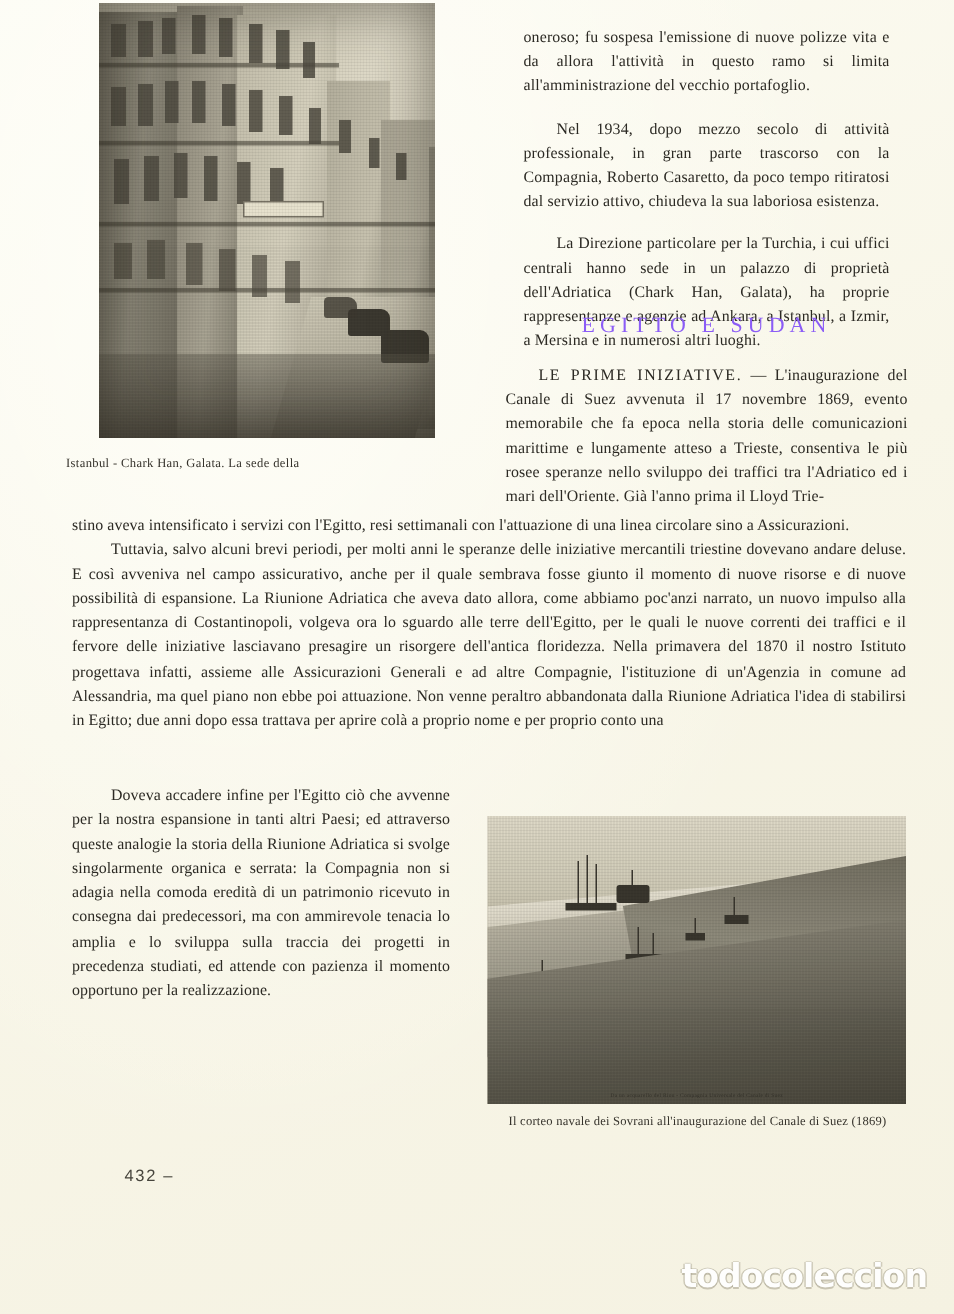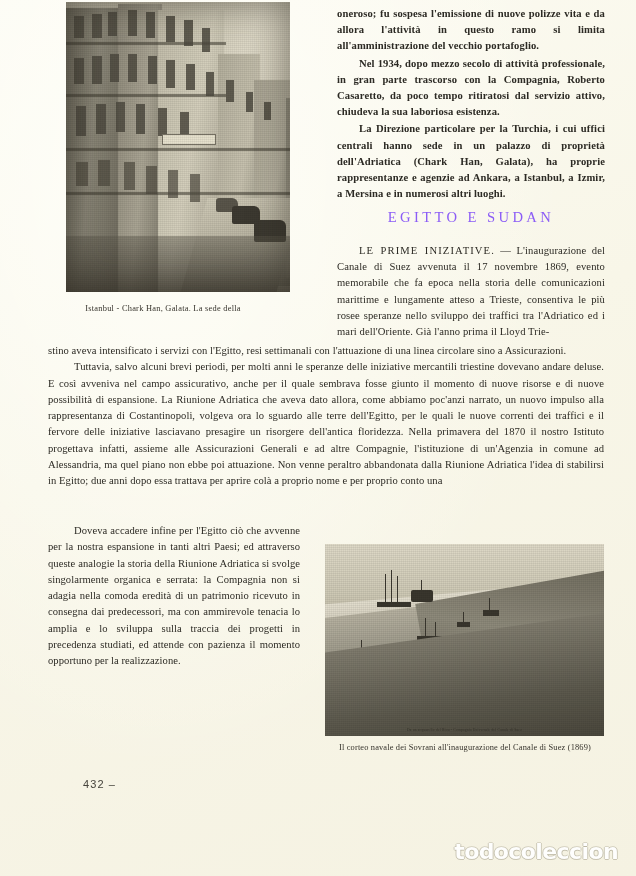--- a/index.html
+++ b/index.html
@@ -104,44 +104,43 @@
   .ph-signboard {
     position: absolute;
     left: 96px; top: 132px;
     width: 52px; height: 9px;
     background: #e6e1cd;
     border: 1px solid rgba(70,66,54,.7);
   }
 
   .caption-istanbul {
     position: absolute;
-    left: 28px;
+    left: 44px;
     top: 303px;
     width: 270px;
-    text-align: center;
     font-size: 8.4px;
     line-height: 11.5px;
     letter-spacing: .25px;
     color: #35322b;
   }
 
   
   .col-right-top {
     position: absolute;
     left: 337px;
     top: 6px;
     width: 268px;
     font-size: 10.6px;
     line-height: 16.2px;
     text-align: justify;
     text-justify: inter-word;
     letter-spacing: .1px;
     color: #2c2a24;
   }
-  .col-right-top p { margin: 0; font-weight: bold; }
+  .col-right-top p { margin: 12px; }
   .col-right-top p.ind { text-indent: 22px; margin-top: 1px; }
 
   .section-heading {
     position: absolute;
     left: 337px;
     top: 209px;
     width: 268px;
     text-align: center;
     font-size: 14.6px;
     letter-spacing: 3.4px;

